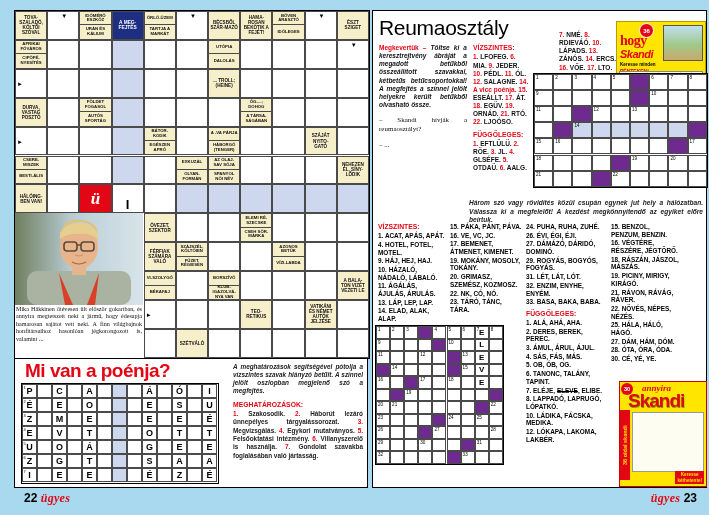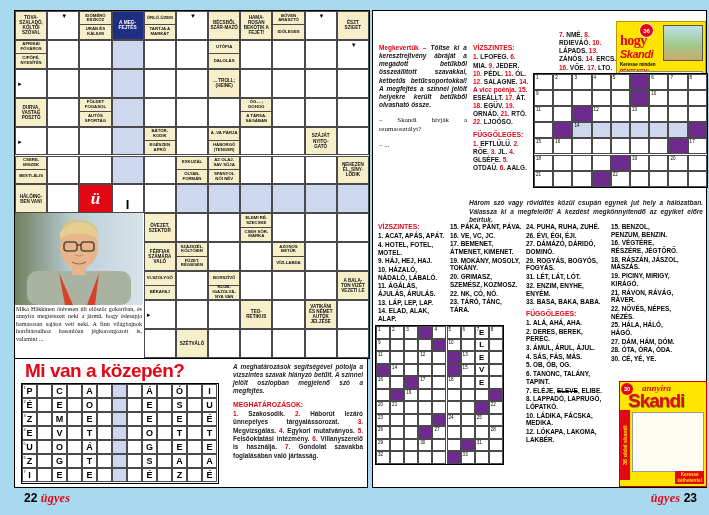--- a/index.html
+++ b/index.html
@@ -292,21 +292,21 @@
       <path d="M45 26 Q54 20 64 21 Q75 20 83 26 L83 20 Q75 9 64 10 Q52 9 45 20 Z" fill="#e6cf8e"></path>
       <rect x="49" y="29" width="13" height="9" rx="3" fill="none" stroke="#5a4a3a" stroke-width="1.6"></rect>
       <rect x="66" y="29" width="13" height="9" rx="3" fill="none" stroke="#5a4a3a" stroke-width="1.6"></rect>
       <line x1="62" y1="32" x2="66" y2="32" stroke="#5a4a3a" stroke-width="1.4"></line>
       <path d="M57 49 Q64 53 71 49" stroke="#9c6a50" stroke-width="1.2" fill="none"></path>
       <path d="M60 42 Q64 44 68 42" stroke="#b98a68" stroke-width="0.8" fill="none"></path>
     </svg>
     <div id="photo-caption"><span>Mika Häkkinen ötévesen ült először gokartban, és annyira megtetszett neki a jármű, hogy édesapja hamarosan sajátot vett neki. A finn világbajnok honfitársaihoz hasonlóan jégkorongozott is, valamint </span><span class="dots">...</span></div>
   </div>
 
-  <div id="mivan-title">Mi van a közepén?</div>
+  <div id="mivan-title">Mi van a poénja?</div>
   <div id="mivan-grid">
       <div class="mcell" style="left: 0px; top: 0px; width: 15px; height: 14px;">P<div class="rn">1</div></div>
       <div class="mcell" style="left: 15px; top: 0px; width: 15px; height: 14px;"></div>
       <div class="mcell" style="left: 30px; top: 0px; width: 15px; height: 14px;">C</div>
       <div class="mcell" style="left: 45px; top: 0px; width: 15px; height: 14px;"></div>
       <div class="mcell" style="left: 60px; top: 0px; width: 15px; height: 14px;">A</div>
       <div class="mcell" style="left: 75px; top: 0px; width: 15px; height: 14px;"></div>
       <div class="mcell mid" style="left: 90px; top: 0px; width: 15px; height: 14px;"></div>
       <div class="mcell" style="left: 105px; top: 0px; width: 15px; height: 14px;"></div>
       <div class="mcell" style="left: 120px; top: 0px; width: 15px; height: 14px;">Á</div>
@@ -394,20 +394,21 @@
       <div class="mcell" style="left: 180px; top: 84px; width: 15px; height: 14px;">É</div>
     </div>
   <div id="mivan-right">
     <div class="mv-intro">A meghatározások segítségével pótolja a vízszintes szavak hiányzó betűit. A színnel jelölt oszlopban megjelenő szó a megfejtés.</div>
     <div class="mv-defs-title">MEGHATÁROZÁSOK:</div>
     <div class="mv-defs" id="mivan-defs"><span><span class="n">1. </span>Szakosodik. </span><span><span class="n">2. </span>Háborút lezáró ünnepélyes tárgyalássorozat. </span><span><span class="n">3. </span>Megvizsgálás. </span><span><span class="n">4. </span>Egykori mutatványos. </span><span><span class="n">5. </span>Felsőoktatási intézmény. </span><span><span class="n">6. </span>Villanyszerelő is használja. </span><span><span class="n">7. </span>Gondolat szavakba foglalásában való jártasság. </span></div>
   </div>
 </div>
 
 <div class="page" id="right-page">
+  <div id="reuma-title">Reumaosztály</div>
 
   <div class="col" id="reuma-lead">
     <span class="lead-b">Megkevertük –</span><span class="lead-i"> Töltse ki a keresztrejtvény ábráját a megadott betűkből összeállított szavakkal, kétbetűs betűcsoportokkal! A megfejtés a színnel jelölt helyekre került betűkből olvasható össze.</span>
     <div class="dialogue">– Skandi hívják a reumaosztályt?</div>
     <div class="dialogue">– ...</div>
   </div>
 
   <div class="col" id="reuma-col2">
     <div class="list-title" style="margin-top:0;">VÍZSZINTES:</div>
     <div class="cluetext" id="reuma-viz"><span><span class="n">1. </span><span>LFOFEG. </span></span><span><span class="n">6. </span><span>MIA. </span></span><span><span class="n">9. </span><span>JEDER. </span></span><span><span class="n">10. </span><span>PÉDL. </span></span><span><span class="n">11. </span><span>ÓL. </span></span><span><span class="n">12. </span><span>SALAGNE. </span></span><span><span class="n">14. </span><span class="redt">A vicc poénja. </span></span><span><span class="n">15. </span><span>ESEÁLLT. </span></span><span><span class="n">17. </span><span>ÁT. </span></span><span><span class="n">18. </span><span>EGÜV. </span></span><span><span class="n">19. </span><span>ORNÁD. </span></span><span><span class="n">21. </span><span>RTÓ. </span></span><span><span class="n">22. </span><span>LJOÓSO. </span></span></div>

